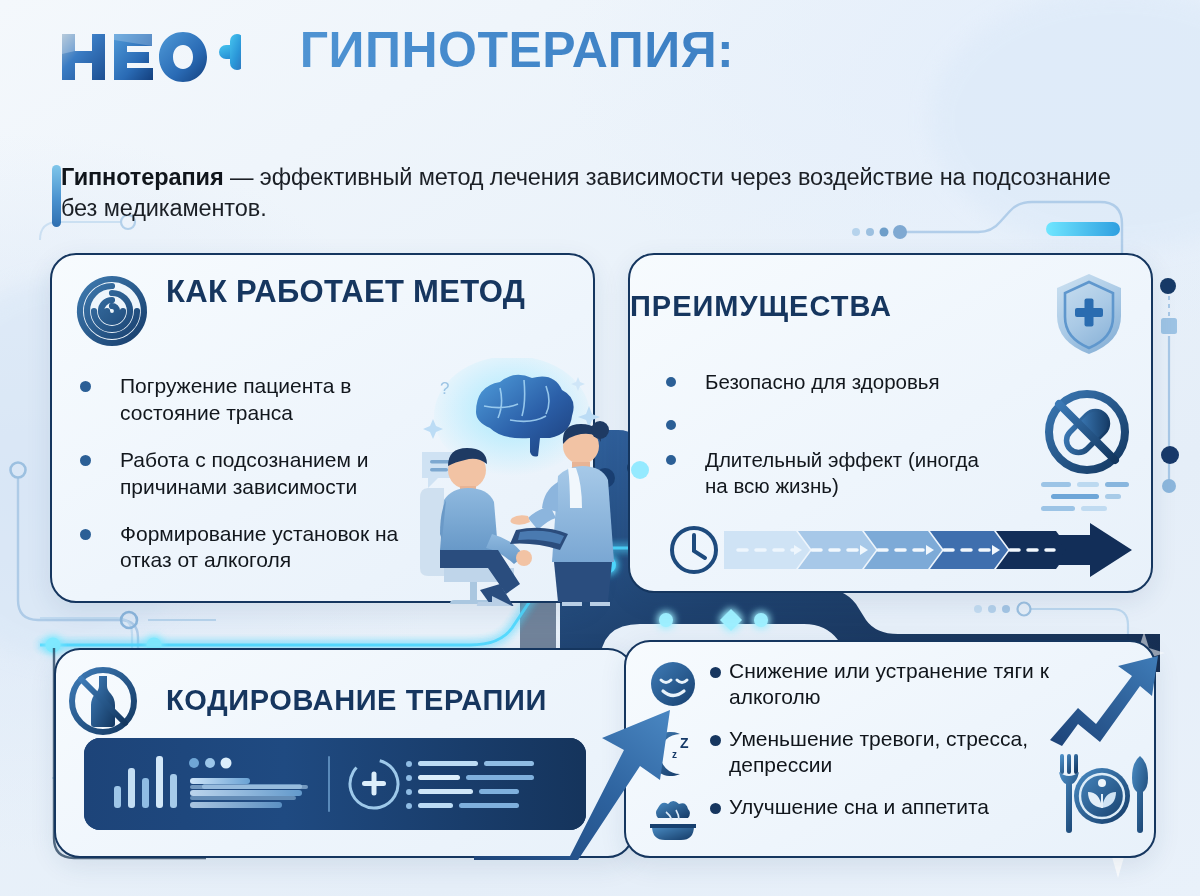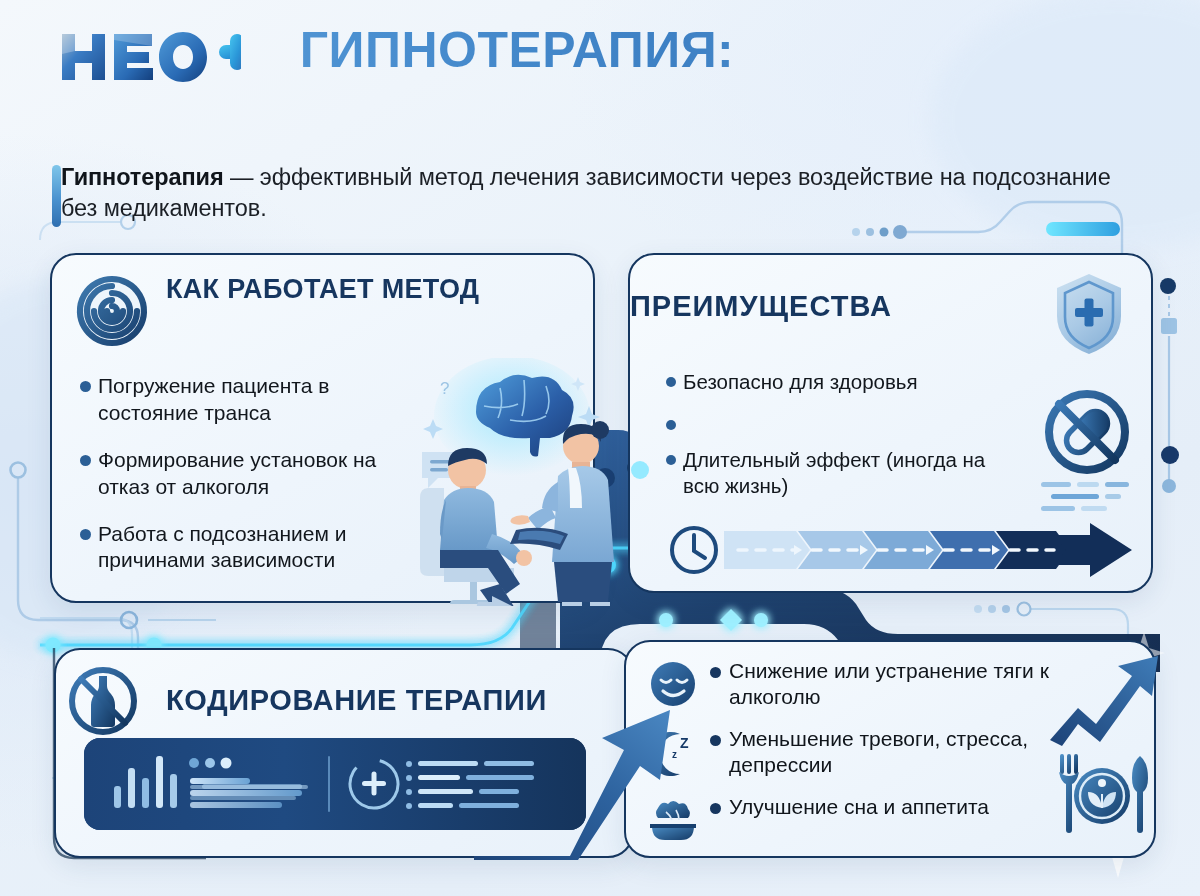--- a/index.html
+++ b/index.html
@@ -66,28 +66,28 @@
     border-radius:26px;
     background:linear-gradient(150deg,#f7fbfe 0%,#eef5fc 55%,#e8f1fa 100%);
     box-shadow:0 8px 26px rgba(28,64,112,.10);
   }
   .card.c-method   { left:50px;  top:253px;  width:545px; height:350px; }
   .card.c-adv      { left:628px; top:253px;  width:525px; height:340px; }
   .card.c-results  { left:54px;  top:648px;  width:580px; height:210px; }
   .card.c-outcomes { left:624px; top:640px;  width:532px; height:218px; }
 
   .card-title {
-    font-size:27px; font-weight:bold; color:#16365f;
+    font-size:31px; font-weight:bold; color:#16365f;
     line-height:1.08; letter-spacing:.3px;
   }
 
   
   .c-method .head { position:absolute; left:24px; top:20px; display:flex; align-items:flex-start; gap:18px; }
   .c-method .bullets { position:absolute; left:28px; top:118px; width:350px; }
-  .bullet { display:flex; gap:7px; margin-bottom:20px; }
+  .bullet { display:flex; gap:29px; margin-bottom:20px; }
   .bullet .dot { width:11px; height:11px; border-radius:50%; background:#2b5f96; flex:none; margin-top:8px; }
   .bullet .b-txt { font-size:21px; color:#12171d; line-height:1.28; }
 
   
   .c-adv .head { position:absolute; left:0; top:36px; width:100%; }
   .c-adv .card-title { font-size:29px; letter-spacing:1px; padding-right:66px; }
   .c-adv .bullets { position:absolute; left:36px; top:114px; width:330px; }
   .c-adv .bullet { margin-bottom:17px; }
   .c-adv .bullet .dot { width:10px; height:10px; background:#2b5f96; }
   .c-adv .bullet .b-txt { font-size:20.5px; }
@@ -279,25 +279,25 @@
       </svg>
       <div class="card-title">КАК РАБОТАЕТ МЕТОД</div>
     </div>
     <div class="bullets">
       <div class="bullet">
         <span class="dot"></span>
         <span class="b-txt">Погружение пациента в состояние транса</span>
       </div>
       <div class="bullet">
         <span class="dot"></span>
+        <span class="b-txt">Работа с подсознанием и причинами зависимости</span>
+      </div>
+      <div class="bullet">
+        <span class="dot"></span>
         <span class="b-txt">Формирование установок на отказ от алкоголя</span>
-      </div>
-      <div class="bullet">
-        <span class="dot"></span>
-        <span class="b-txt">Работа с подсознанием и причинами зависимости</span>
       </div>
     </div>
   </div>
 
   <div class="card c-adv">
     <div class="head">
       <div class="card-title">ПРЕИМУЩЕСТВА</div>
     </div>
     <div class="bullets">
       <div class="bullet">

